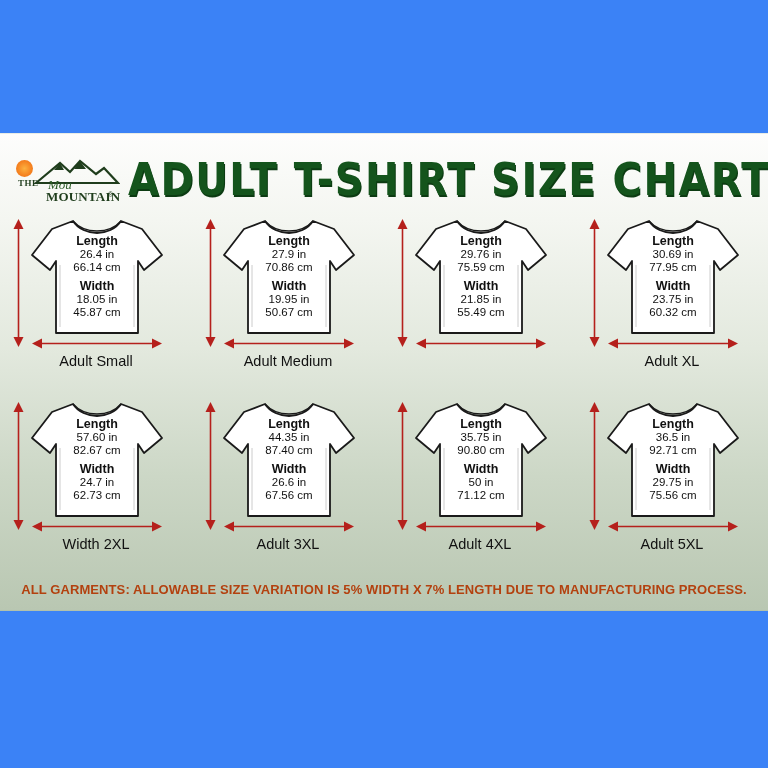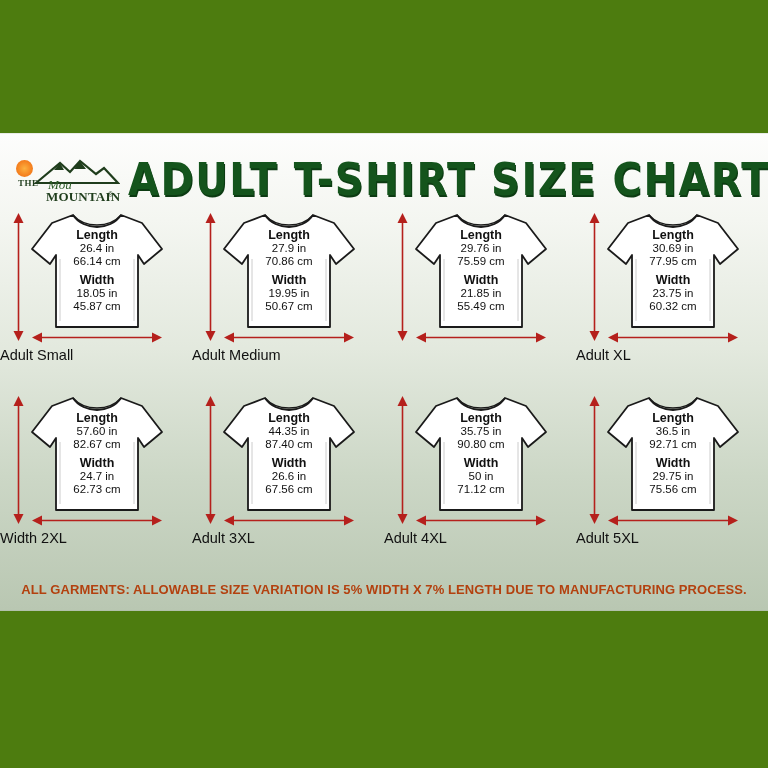--- a/index.html
+++ b/index.html
@@ -7,21 +7,21 @@
     padding: 0;
     background: #ffffff;
     width: 768px;
     height: 768px;
     font-family: "Liberation Sans", sans-serif;
   }
   #page {
     position: relative;
     width: 768px;
     height: 768px;
-    background: #4d7c0f;
+    background: #3b82f6;
     overflow: hidden;
   }
   
   #chart-panel {
     position: absolute;
     left: 0px;
     top: 133px;
     width: 768px;
     height: 478px;
     background: linear-gradient(180deg, #fdfdfc 0%, #f4f6f1 18%, #e3e9de 45%, #ccd7c6 72%, #b9c7b2 100%);
@@ -124,21 +124,21 @@
     width: 768px;
     height: 370px;
   }
   .srow {
     position: relative;
     width: 768px;
     height: 183px;
   }
   .cell {
     position: absolute;
-    top: 1px;
+    top: 7px;
     width: 192px;
     height: 183px;
   }
   .cell.c0 { left: 0px; }
   .cell.c1 { left: 192px; }
   .cell.c2 { left: 384px; }
   .cell.c3 { left: 576px; }
 
   .shirt-wrap {
     position: absolute;
@@ -167,21 +167,21 @@
     font-weight: bold;
     font-size: 12.5px;
   }
   .shirt-text .gap { display: block; height: 5px; }
 
   .size-name {
     position: absolute;
     left: 0;
     top: 140px;
     width: 192px;
-    text-align: left;
+    text-align: center;
     font-size: 14.5px;
     color: #111111;
     font-family: "Liberation Sans", sans-serif;
   }
 
   
   .arrow-v {
     position: absolute;
     left: 12px;
     top: 6px;

